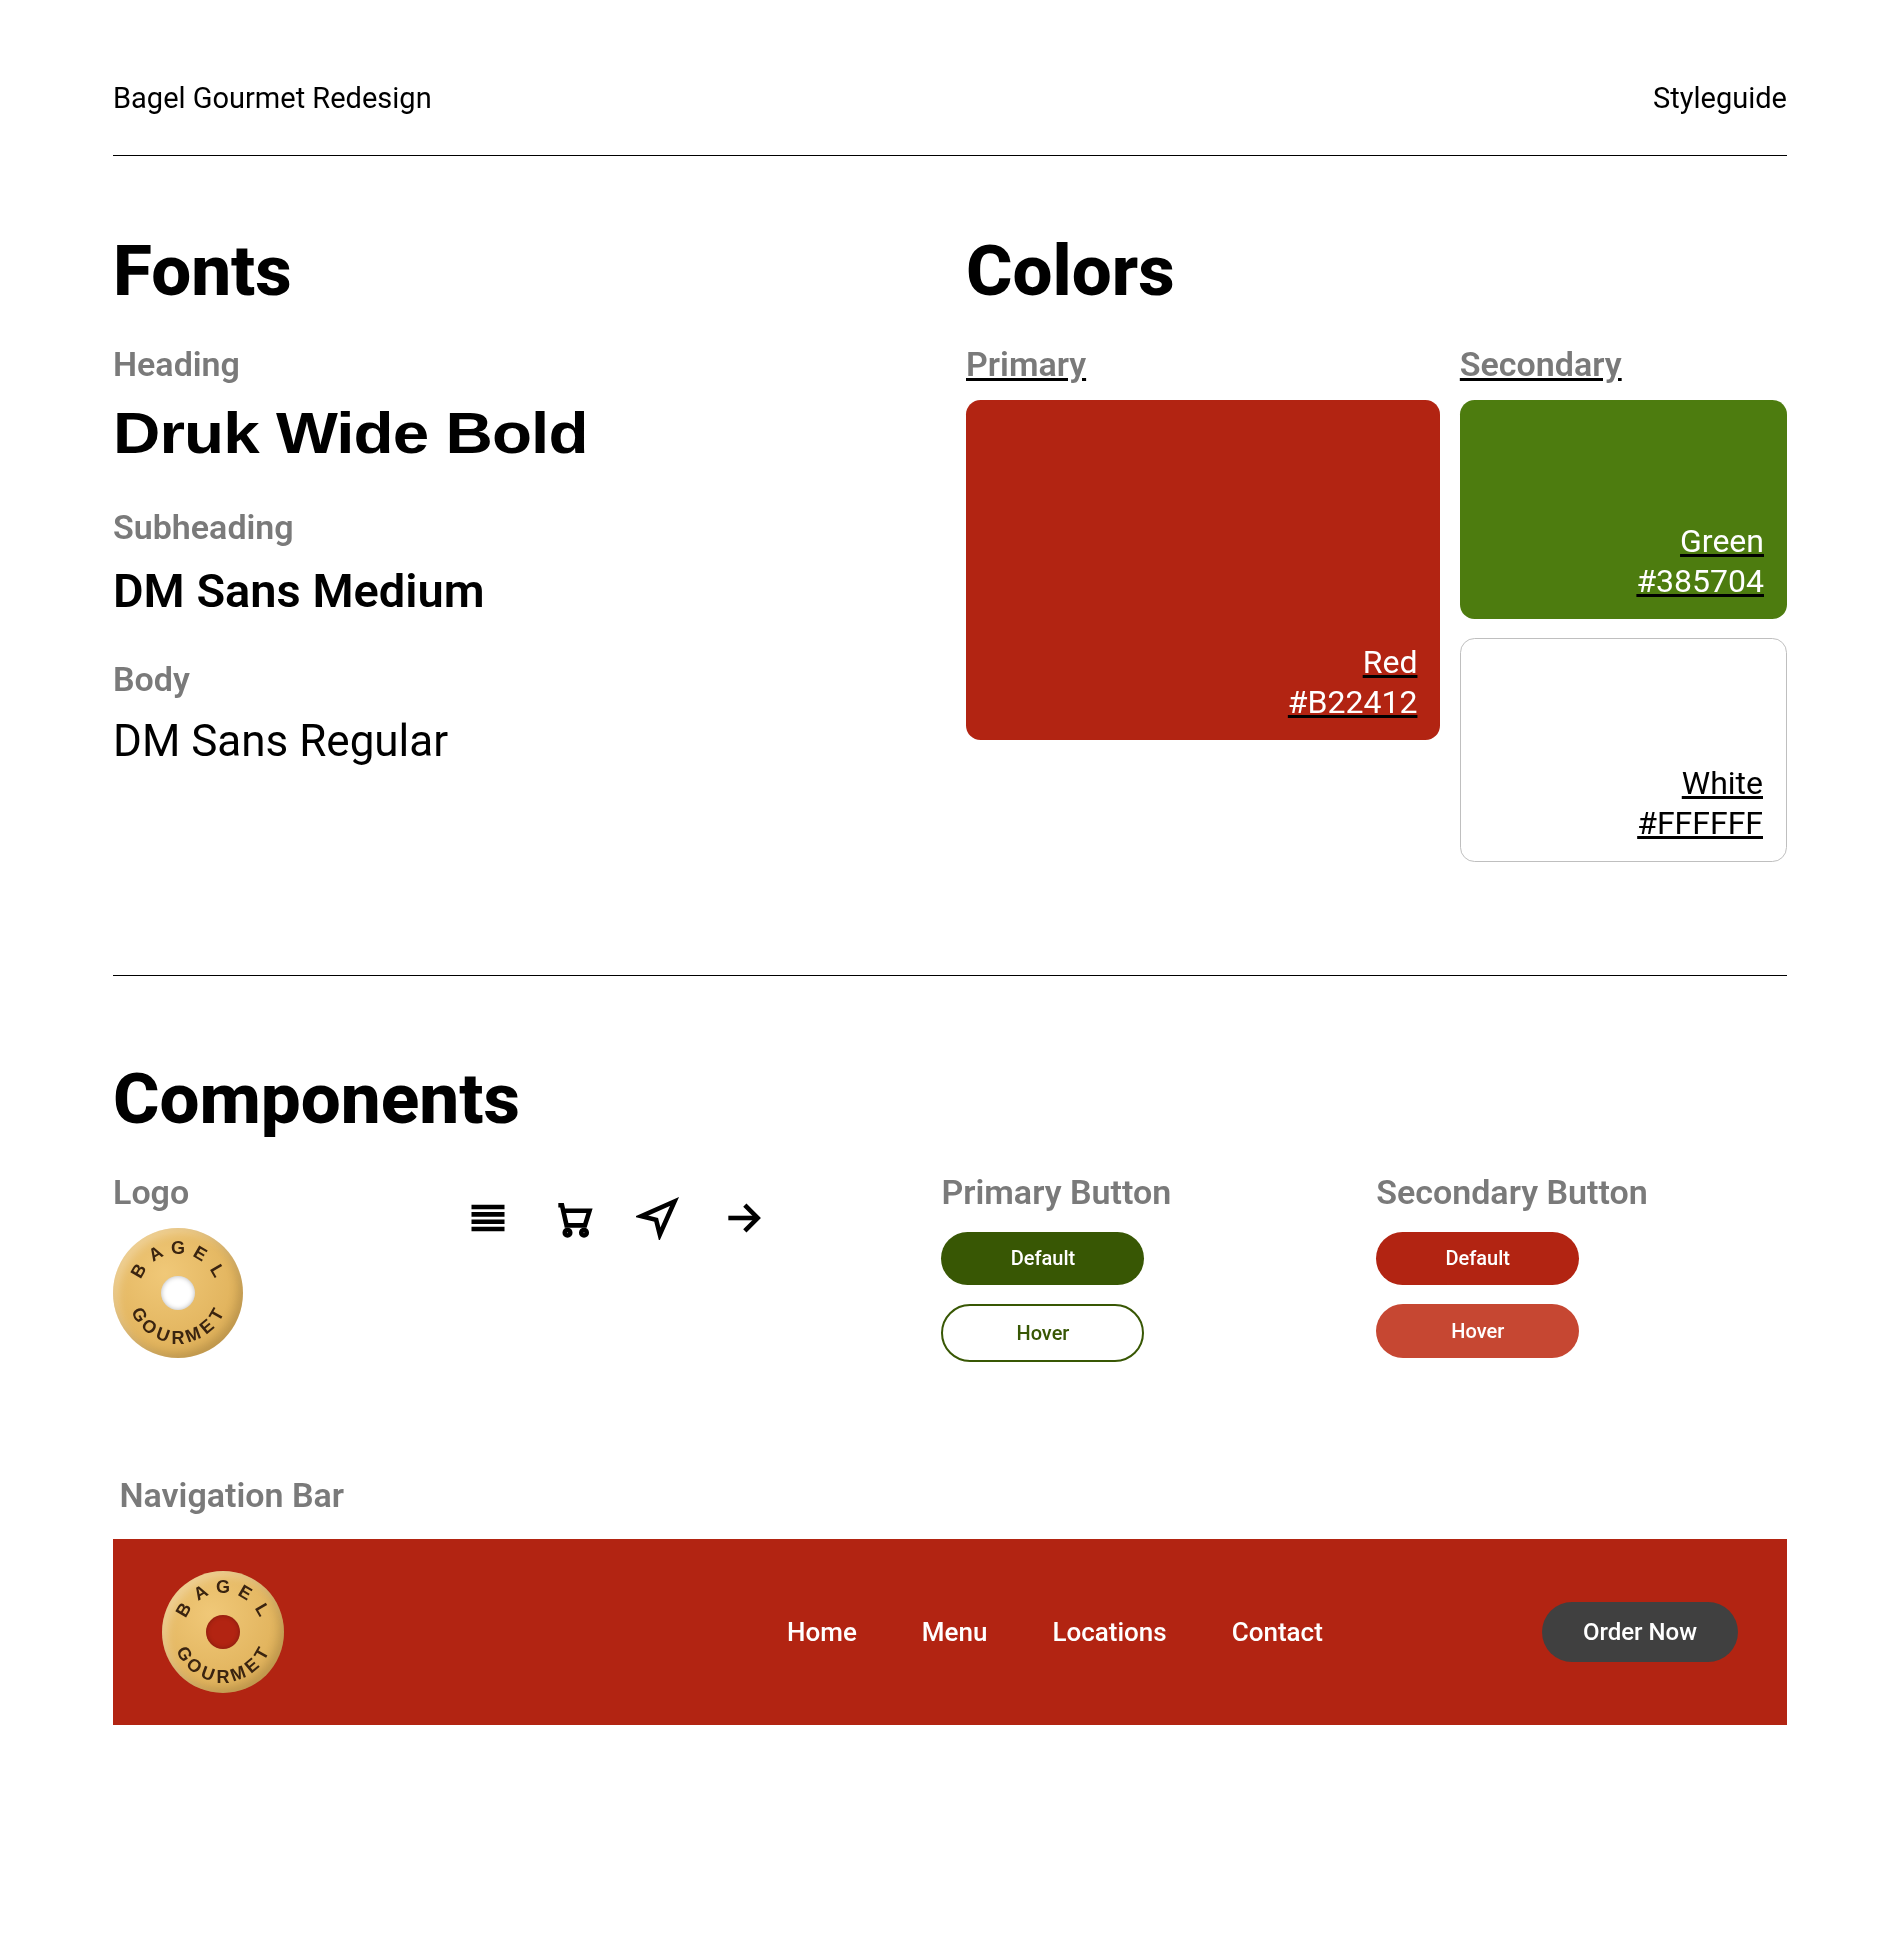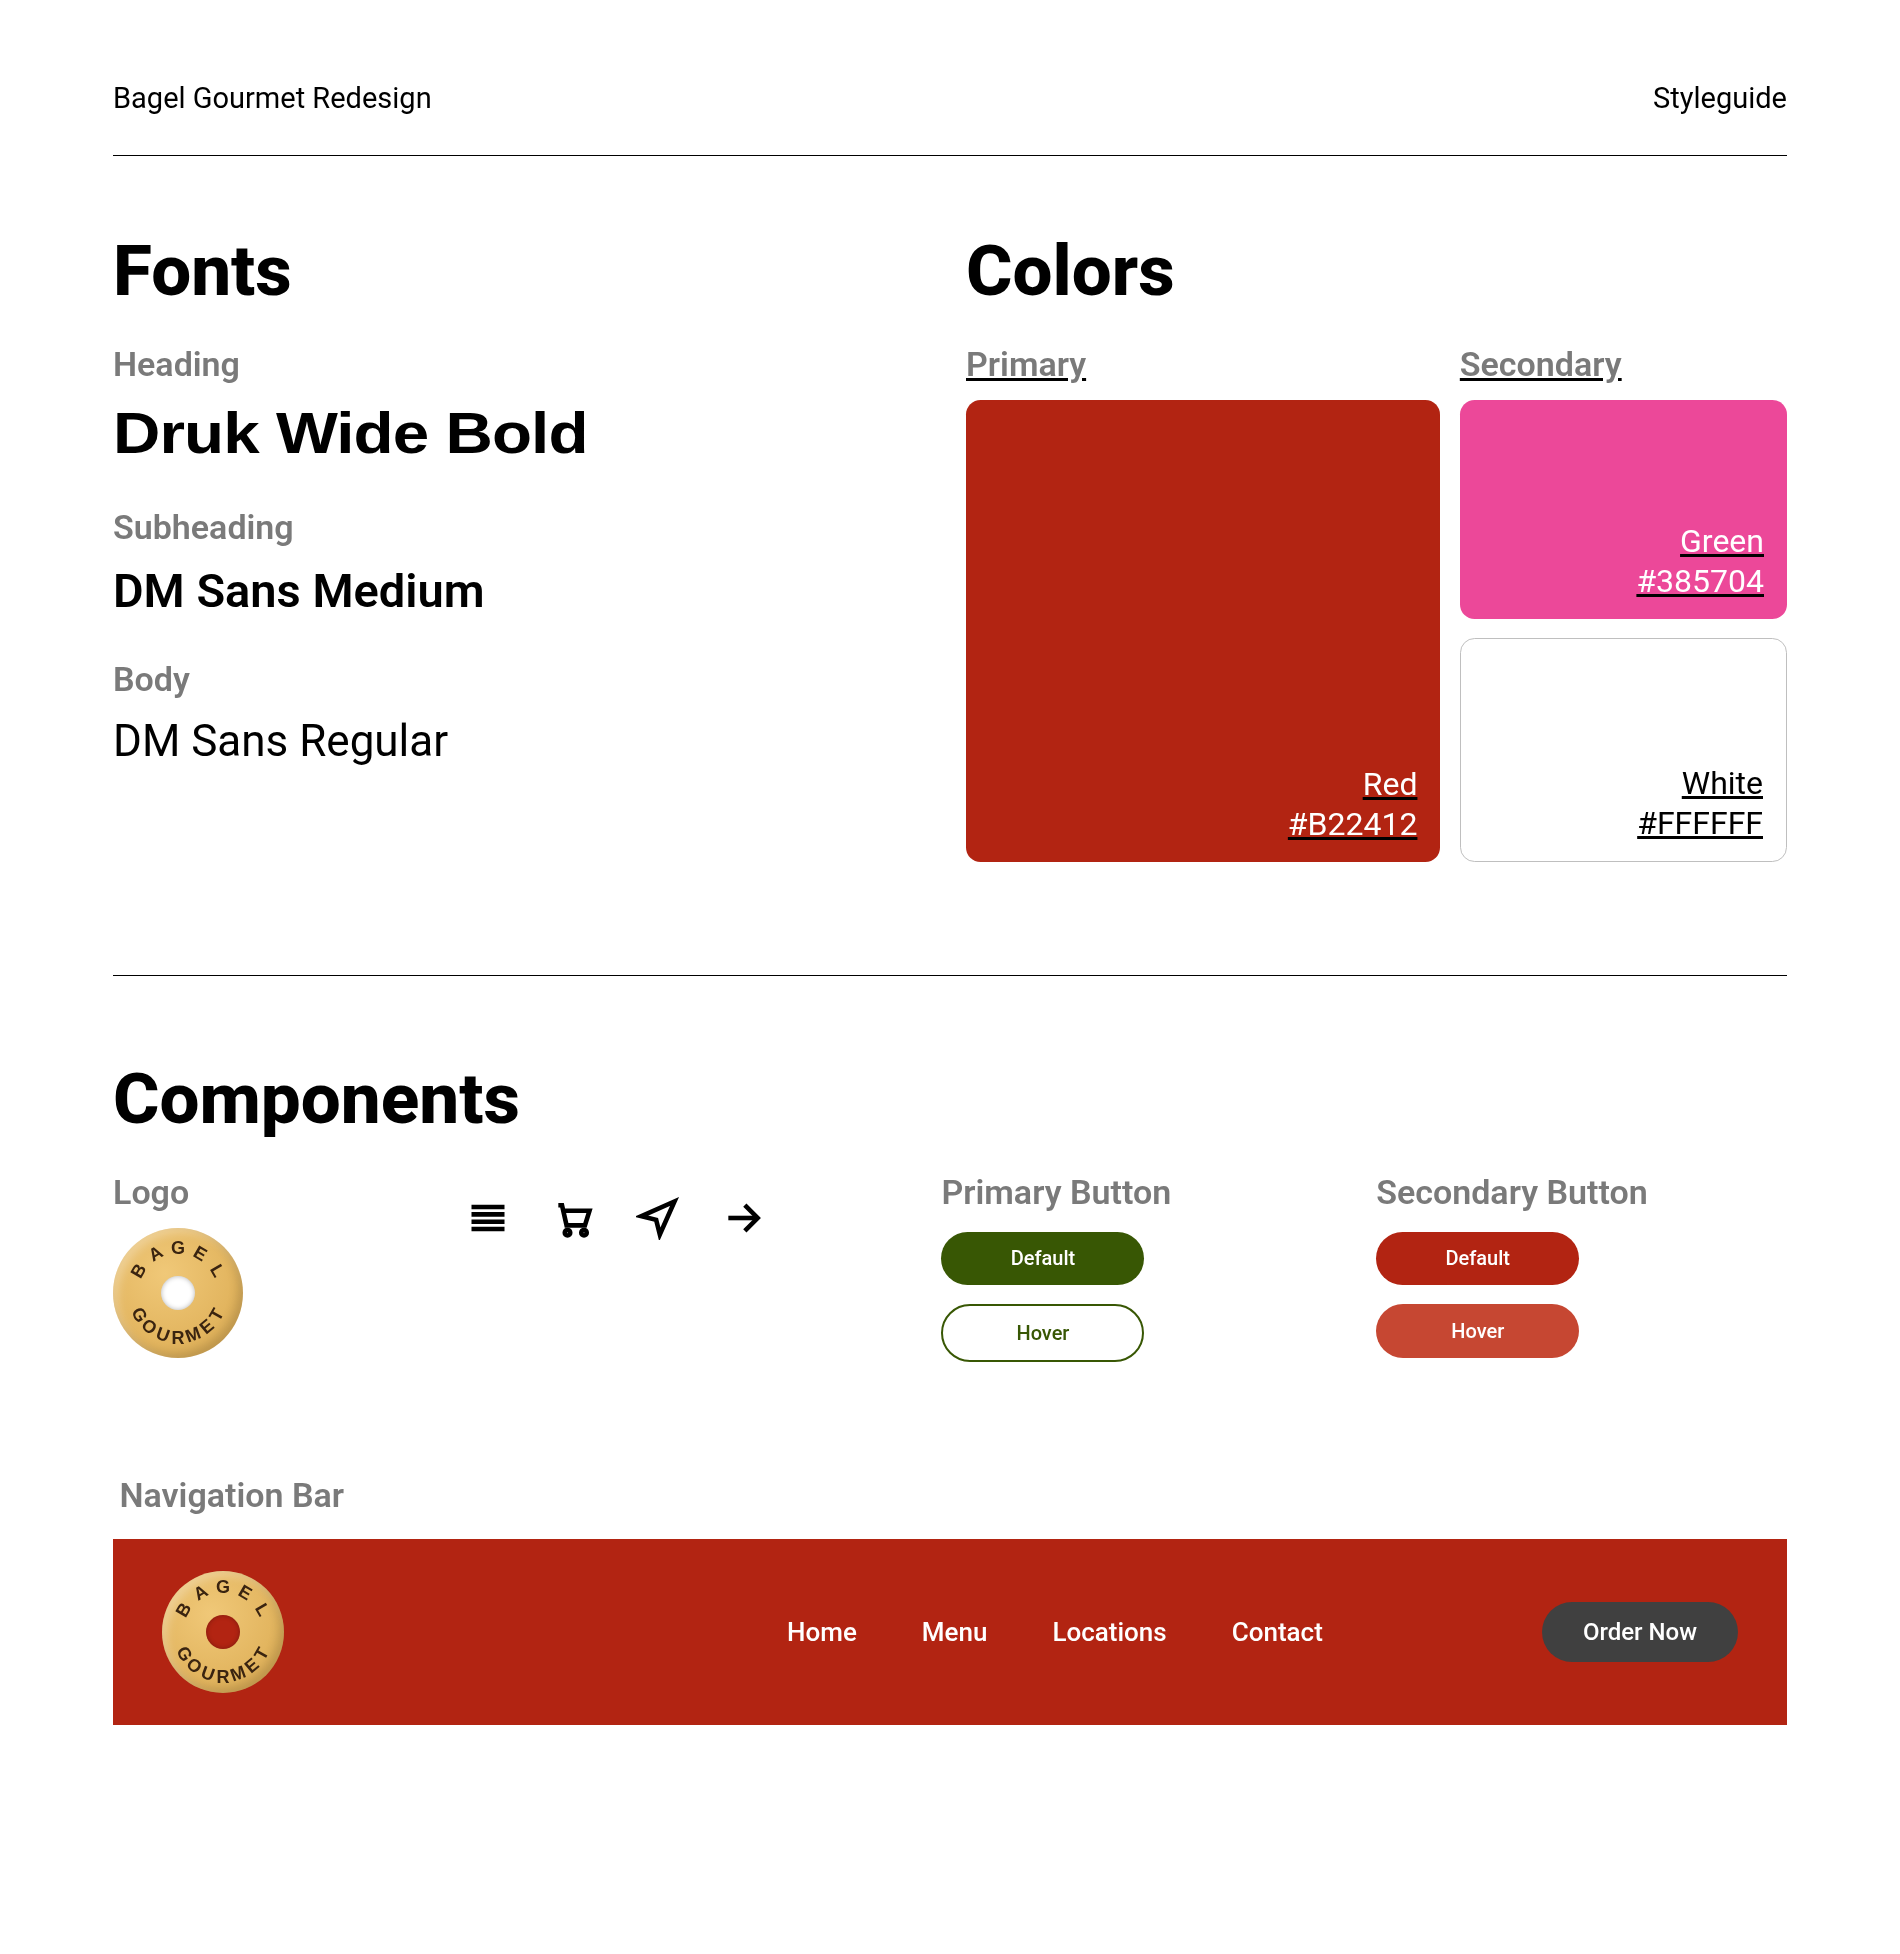--- a/index.html
+++ b/index.html
@@ -62,22 +62,22 @@
   .swatch {
     border-radius: 14.6px;
     display: flex;
     flex-direction: column;
     justify-content: flex-end;
     align-items: flex-end;
     padding: 19.4px 23px;
     font-size: 32px;
   }
   .swatch .name { margin-bottom: 1.6px; }
-  .swatch-red { background: #B22412; color: #fff; height: 462px; }
-  .swatch-green { background: #ec4899; color: #fff; height: 219px; margin-bottom: 19.4px; }
+  .swatch-red { background: #B22412; color: #fff; height: 340px; }
+  .swatch-green { background: #4d7c0f; color: #fff; height: 219px; margin-bottom: 19.4px; }
   .swatch-white { background: #fff; color: #000; height: 224px; border: 1.6px solid #bfbfbf; }
   hr.divider { border: none; border-top: 1.6px solid #000; margin-bottom: 81px; }
   .components-grid {
     display: grid;
     grid-template-columns: 0.8fr 1.1fr 1fr 1fr;
     gap: 24px;
     margin-bottom: 113px;
   }
   .logo-disc {
     width: 130px; height: 130px;

